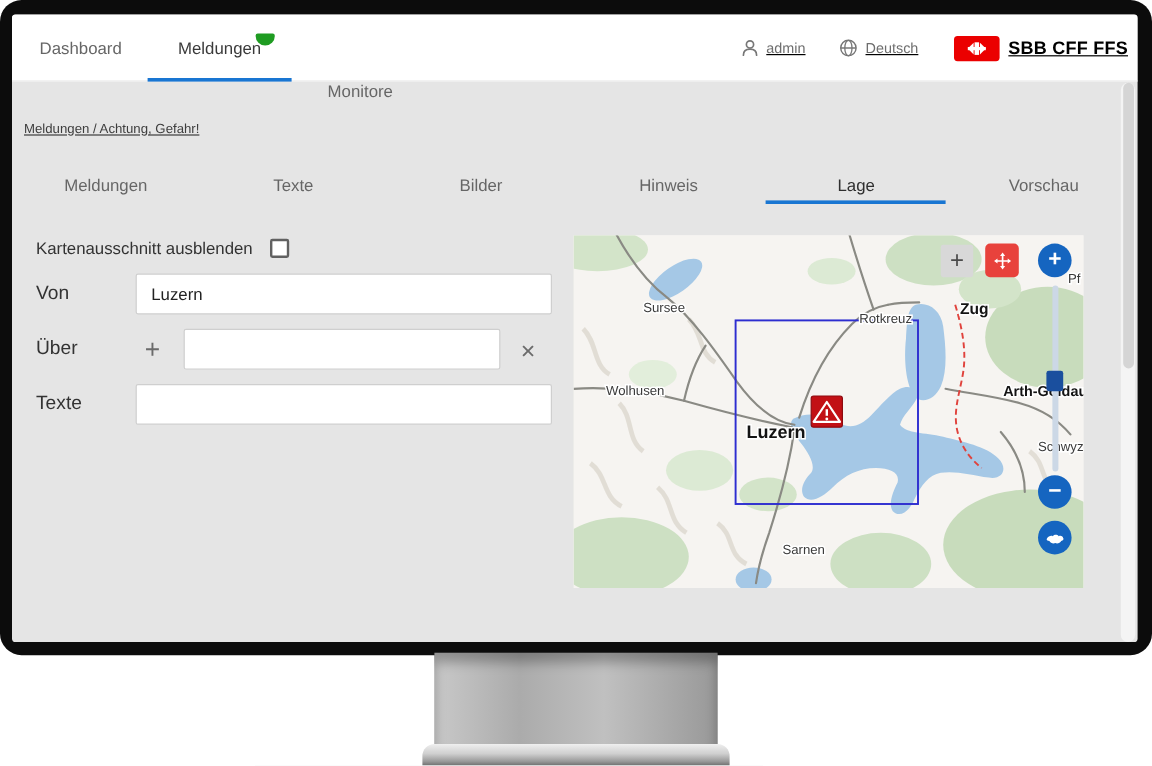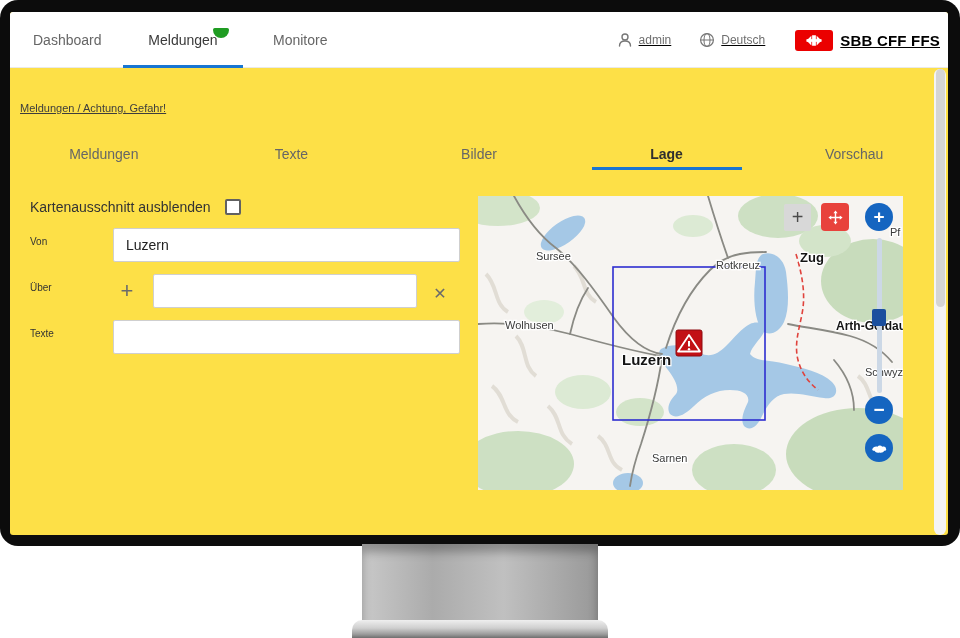--- a/index.html
+++ b/index.html
@@ -7,49 +7,49 @@
   .stage { position:relative; width:960px; height:638px; }
 
   
   .bezel { position:absolute; left:0; top:0; width:960px; height:546px; background:#0c0c0c; border-radius:18px; }
   .stand-neck { position:absolute; left:362px; top:544px; width:236px; height:78px;
     background:linear-gradient(90deg,#c9c9c9,#ababab 30%,#c0c0c0 60%,#989898);
     box-shadow: inset 0 8px 10px rgba(0,0,0,.28); }
   .stand-base { position:absolute; left:352px; top:620px; width:256px; height:18px; border-radius:10px 10px 0 0;
     background:linear-gradient(180deg,#efefef,#cfcfcf 45%,#9a9a9a 80%,#6f6f6f); }
 
-  .screen { position:absolute; left:10px; top:12px; width:938px; height:523px; background:#fde047; border-radius:3px; overflow:hidden; }
+  .screen { position:absolute; left:10px; top:12px; width:938px; height:523px; background:#e5e5e5; border-radius:3px; overflow:hidden; }
 
   
   .navbar { position:absolute; left:0; top:0; width:100%; height:56px; background:#fff; border-bottom:1px solid #e9e9e9; }
   .nav-item { position:absolute; top:0; height:56px; display:flex; align-items:center; font-size:14px; color:#666; cursor:pointer; }
   .nav-dashboard { left:23px; }
   .nav-meldungen { left:113px; width:120px; justify-content:center; color:#3a3a3a; }
   .nav-meldungen::after { content:""; position:absolute; left:0; right:0; bottom:0; height:3px; background:#1976d2; }
-  .nav-monitore { left:263px; }
+  .nav-monitore { left:263px;margin-top:36px; }
   .green-badge { position:absolute; left:203px; top:16px; width:16px; height:10px; background:#1f9c22; border-radius:2px 2px 9px 9px; }
   .nav-right { position:absolute; right:8px; top:0; height:56px; display:flex; align-items:center;text-decoration:underline; }
   .nav-group { display:flex; align-items:center; gap:6px; font-size:12px; color:#6e6e6e; margin-left:28px; cursor:pointer; }
   .logo { display:flex; align-items:center; gap:7px; margin-left:30px; }
   .logo-box { width:38px; height:21px; background:#eb0000; border-radius:3px; display:flex; align-items:center; justify-content:center; }
   .logo-text { font-size:15px; font-weight:bold; color:#000; letter-spacing:.2px; }
 
   
   .breadcrumb { position:absolute; left:10px; top:90px; font-size:11px; color:#3d3d3d;text-decoration:underline; }
 
   
   .tabs { position:absolute; left:0; top:126px; width:100%; height:32px; display:flex; }
   .tab { flex:1; position:relative; display:flex; align-items:center; justify-content:center; font-size:14px; color:#666; cursor:pointer; }
-  .tab.active { color:#2f2f2f;font-weight:bold; }
+  .tab.active { color:#2f2f2f; }
   .tab.active::after { content:""; position:absolute; bottom:0; left:50%; transform:translateX(-50%); width:150px; height:3px; background:#1976d2; }
 
   
   .hide-row { position:absolute; left:20px; top:187px; display:flex; align-items:center; font-size:14px; color:#333; }
   .checkbox { appearance:none; width:16px; height:16px; border:2px solid #616161; border-radius:2px; background:#fff; margin-left:14px; cursor:pointer; }
-  .fld-label { position:absolute; left:20px; font-size:10px; color:#333; }
+  .fld-label { position:absolute; left:20px; font-size:16px; color:#333; }
   .txt { position:absolute; height:34px; border:1px solid #cfcfcf; border-radius:2px; font-size:14px; color:#222; padding:0 12px; outline:none; font-family:"Liberation Sans",sans-serif; }
   .von-label { top:224px; } .von-input { left:103px; top:216px; width:347px; }
   .ueber-label { top:270px; } .ueber-input { left:143px; top:262px; width:264px; }
   .nach-label { top:316px; } .nach-input { left:103px; top:308px; width:347px; }
   .icon-btn { position:absolute; width:22px; height:22px; display:flex; align-items:center; justify-content:center; color:#6b6b6b; cursor:pointer; background:none; border:none; font-family:"Liberation Sans",sans-serif; }
   .add-btn { left:106px; top:268px; font-size:22px; font-weight:400; }
   .clear-btn { left:419px; top:270px; font-size:16px; }
 
   
   .map-wrap { position:absolute; left:468px; top:184px; width:425px; height:294px; overflow:hidden; background:#f6f4f1; }
@@ -119,20 +119,21 @@
         </div>
       </div>
     </div>
 
     <div class="breadcrumb">Meldungen / Achtung, Gefahr!</div>
 
     <div class="tabs">
       <div class="tab">Meldungen</div>
       <div class="tab">Texte</div>
       <div class="tab">Bilder</div>
+      <div class="tab">Hinweis</div>
       <div class="tab active">Lage</div>
       <div class="tab">Vorschau</div>
     </div>
 
     <div class="hide-row">
       <span>Kartenausschnitt ausblenden</span>
       <input type="checkbox" class="checkbox" style="">
     </div>
 
     <div class="fld-label von-label">Von</div>

